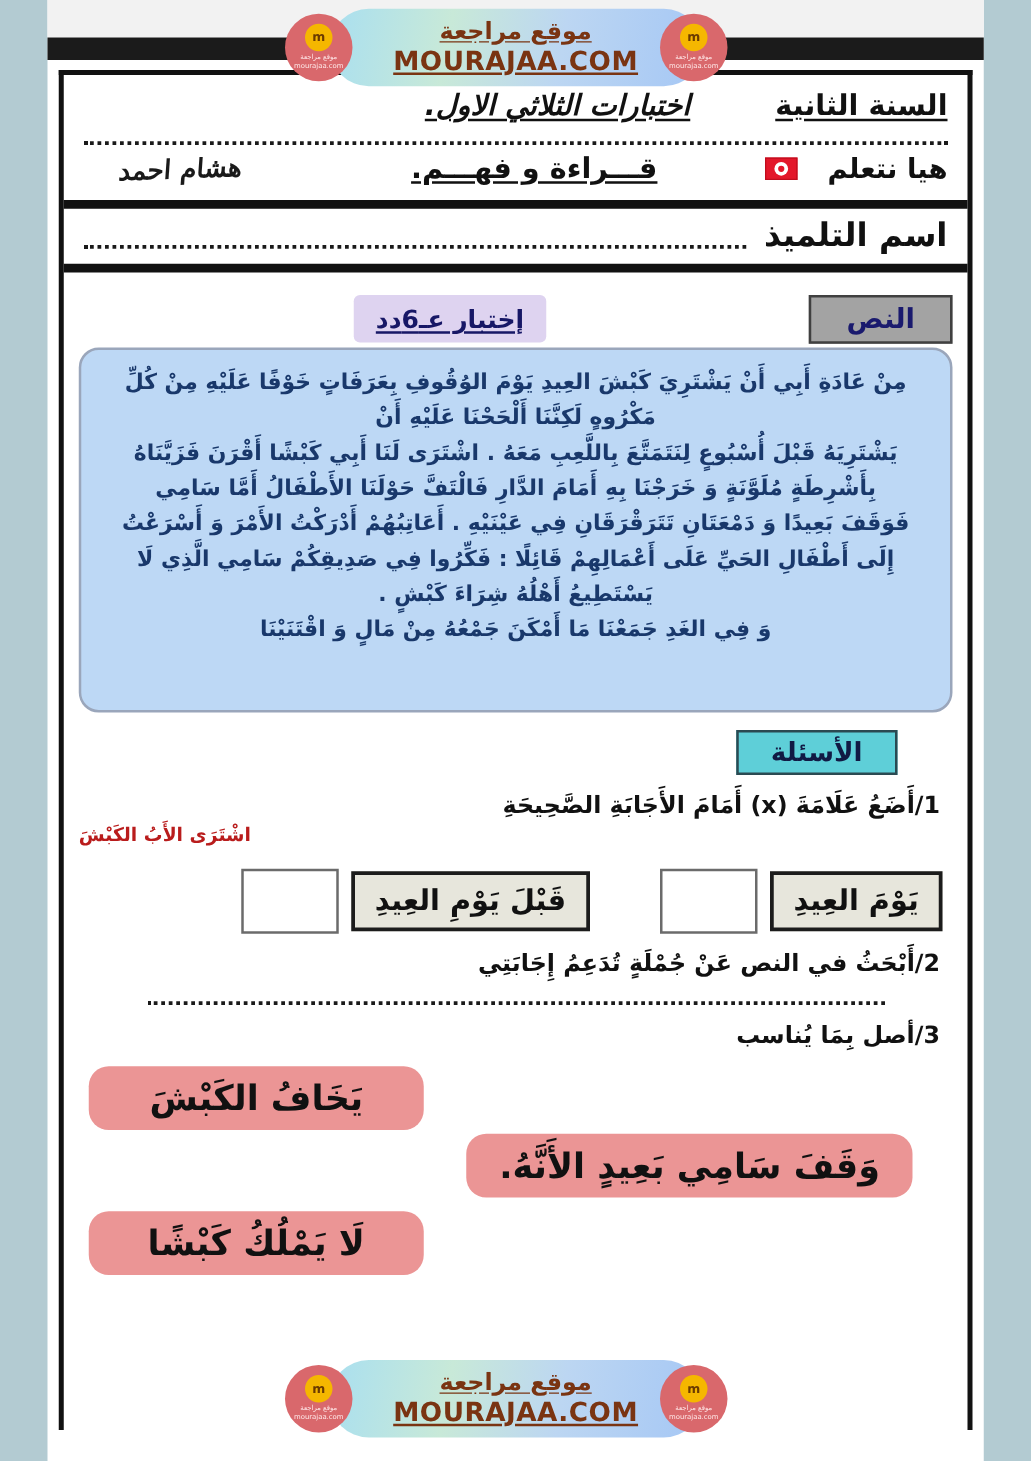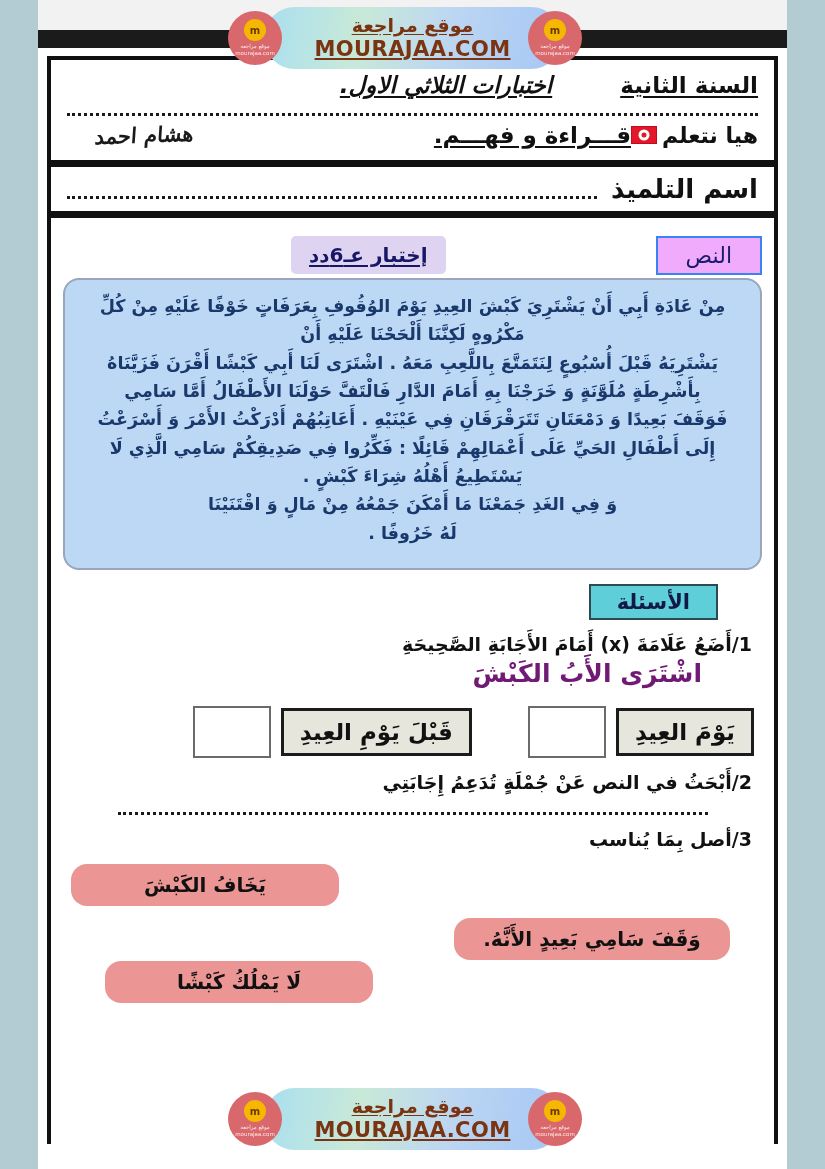--- a/index.html
+++ b/index.html
@@ -89,21 +89,21 @@
     height: 44px;
   }
 
   .hdr-learn {
     font-size: 22px;
     font-weight: 700;
     color: #111;
     white-space: nowrap;
     display: flex;
     align-items: center;
-    gap: 5px;
+    gap: 24px;
   }
 
   .flag-tn {
     display: inline-block;
     width: 26px;
     height: 18px;
     background: #e3172a;
     border: 1px solid #c00c1d;
     position: relative;
     flex: none;
@@ -128,20 +128,21 @@
     z-index: 2;
   }
 
   .hdr-subject {
     font-size: 23px;
     font-weight: 700;
     color: #111;
     text-decoration: underline;
     text-underline-offset: 3px;
     white-space: nowrap;
+    margin-right: 86px;
     letter-spacing: 1px;
   }
 
   .hdr-signature {
     margin-right: auto;
     font-family: "DejaVu Serif", "Liberation Serif", serif;
     font-size: 21px;
     font-weight: 700;
     color: #1a1a1a;
     transform: skewX(-6deg) rotate(-2deg);
@@ -182,25 +183,25 @@
   .row-nass {
     display: flex;
     flex-direction: row;
     align-items: center;
     justify-content: flex-start;
     gap: 0;
     height: 46px;
   }
 
   .badge-nass {
-    background: #f0abfc;
-    border: 2px solid #3b82f6;
+    background: #a3a3a3;
+    border: 2px solid #404040;
     color: #1a1a6e;
     font-size: 22px;
-    font-weight: 400;
+    font-weight: 700;
     padding: 5px 28px;
     white-space: nowrap;
   }
 
   .badge-exam6 {
     background: #ded3f0;
     color: #171766;
     font-size: 20px;
     font-weight: 700;
     padding: 7px 18px;
@@ -254,24 +255,24 @@
     font-size: 19px;
     font-weight: 700;
     color: #111;
     text-align: right;
     padding-right: 10px;
     white-space: nowrap;
   }
 
   .q-ghost {
     margin-top: 4px;
-    font-size: 25px;
-    font-weight: 700;
-    color: #701a75;
-    text-align: right;
+    font-size: 15px;
+    font-weight: 700;
+    color: #b91c1c;
+    text-align: left;
     padding-right: 60px;
     white-space: nowrap;
   }
 
   
   .choices-row {
     margin-top: 18px;
     display: flex;
     flex-direction: row;
     align-items: center;
@@ -321,31 +322,31 @@
   .match-area {
     position: relative;
     margin-top: 6px;
     height: 170px;
   }
 
   .pill {
     position: absolute;
     background: #eb9595;
     color: #111;
-    font-size: 20px;
+    font-size: 28px;
     font-weight: 700;
     border-radius: 16px;
     padding: 9px 26px;
     white-space: nowrap;
     text-align: center;
   }
 
   .pill-a { left: 8px;   top: 8px;   min-width: 268px; }
   .pill-b { right: 32px; top: 62px;  min-width: 276px; }
-  .pill-c { left: 8px;   top: 105px; min-width: 268px; margin-left: 34px; }
+  .pill-c { left: 8px;   top: 124px; min-width: 268px; }
 
   
   .wm {
     position: absolute;
     left: 0;
     width: 825px;
     height: 72px;
     display: flex;
     align-items: center;
     justify-content: center;
@@ -475,21 +476,20 @@
 
       <div class="passage-box">
         <div class="passage-line">مِنْ عَادَةِ أَبِي أَنْ يَشْتَرِيَ كَبْشَ العِيدِ يَوْمَ الوُقُوفِ بِعَرَفَاتٍ خَوْفًا عَلَيْهِ مِنْ كُلِّ</div>
         <div class="passage-line">مَكْرُوهٍ لَكِنَّنَا أَلْحَحْنَا عَلَيْهِ أَنْ</div>
         <div class="passage-line">يَشْتَرِيَهُ قَبْلَ أُسْبُوعٍ لِنَتَمَتَّعَ بِاللَّعِبِ مَعَهُ . اشْتَرَى لَنَا أَبِي كَبْشًا أَقْرَنَ فَزَيَّنَاهُ</div>
         <div class="passage-line">بِأَشْرِطَةٍ مُلَوَّنَةٍ وَ خَرَجْنَا بِهِ أَمَامَ الدَّارِ فَالْتَفَّ حَوْلَنَا الأَطْفَالُ أَمَّا سَامِي</div>
         <div class="passage-line">فَوَقَفَ بَعِيدًا وَ دَمْعَتَانِ تَتَرَقْرَقَانِ فِي عَيْنَيْهِ . أَعَاتِبُهُمْ أَدْرَكْتُ الأَمْرَ وَ أَسْرَعْتُ</div>
         <div class="passage-line">إِلَى أَطْفَالِ الحَيِّ عَلَى أَعْمَالِهِمْ قَائِلًا : فَكِّرُوا فِي صَدِيقِكُمْ سَامِي الَّذِي لَا</div>
         <div class="passage-line">يَسْتَطِيعُ أَهْلُهُ شِرَاءَ كَبْشٍ .</div>
         <div class="passage-line">وَ فِي الغَدِ جَمَعْنَا مَا أَمْكَنَ جَمْعُهُ مِنْ مَالٍ وَ اقْتَنَيْنَا</div>
-        <div class="passage-line">لَهُ خَرُوفًا .</div>
       </div>
 
       <div class="row-asila">
         <span class="badge-asila">الأسئلة</span>
       </div>
 
       <div class="q-line">1/أَضَعُ عَلَامَةَ (x) أَمَامَ الأَجَابَةِ الصَّحِيحَةِ</div>
       <div class="q-ghost">اشْتَرَى الأَبُ الكَبْشَ</div>
 
       <div class="choices-row">

